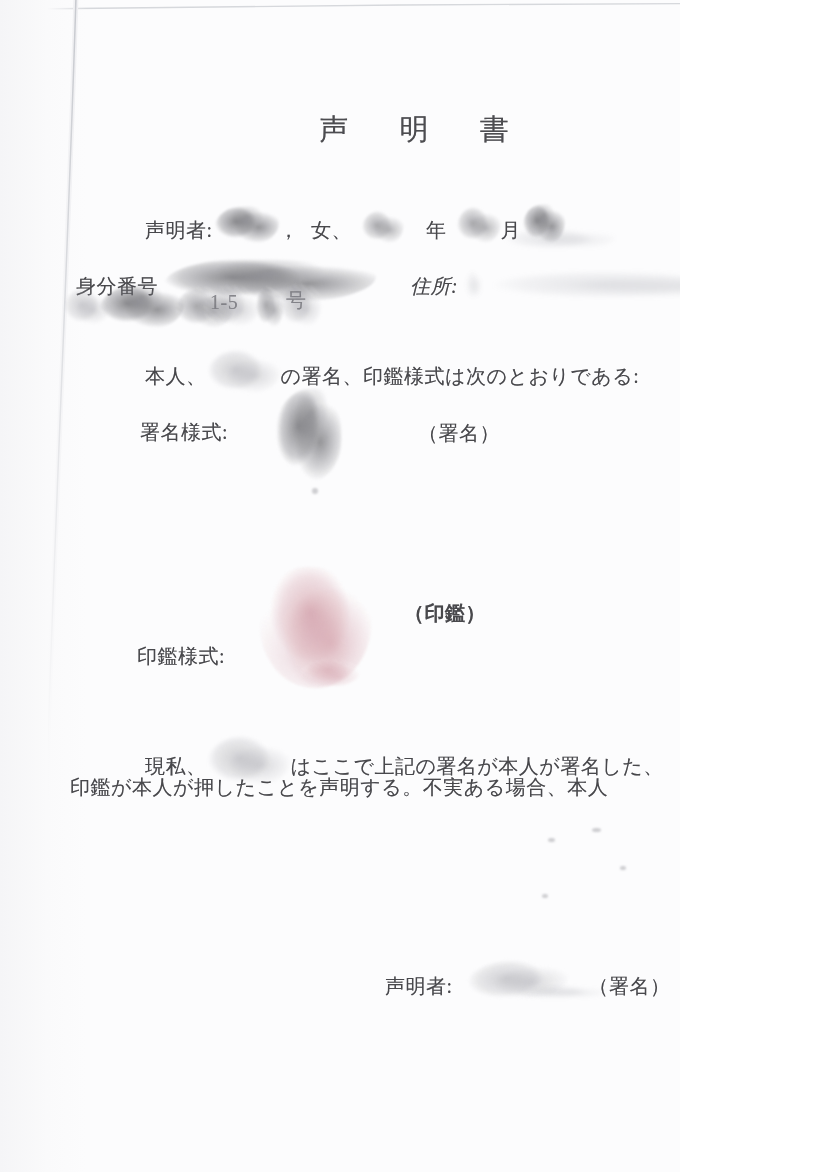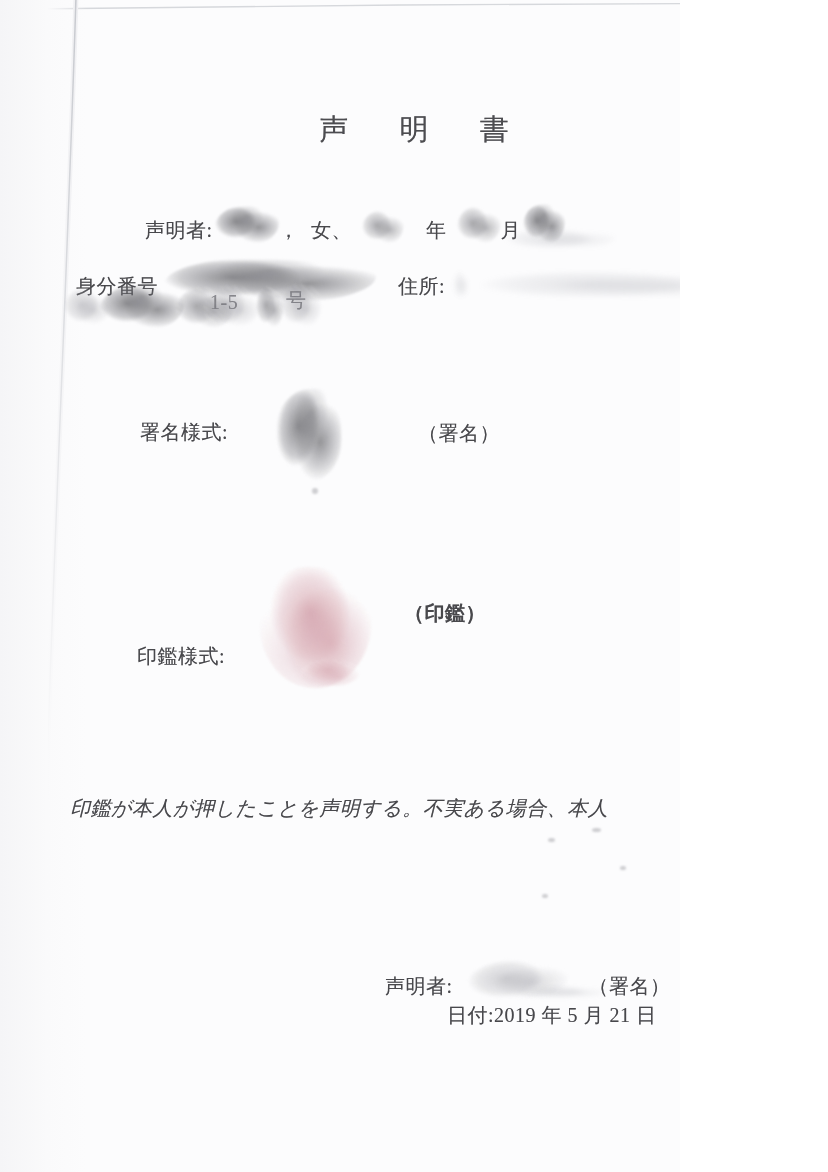--- a/index.html
+++ b/index.html
@@ -112,71 +112,78 @@
     <span class="smudge mid" style="width:42px;height:34px;margin-left:10px;"></span>
     <span class="seg" style="margin-left:22px;">年</span>
     <span class="smudge mid" style="width:44px;height:38px;margin-left:10px;"></span>
     <span class="seg">月</span>
     <span class="smudge dark" style="width:42px;height:40px;margin-left:2px;"></span>
   </div>
 
   <div class="line" style="top:249px;left:76px;">
     <span class="seg">身分番号</span>
     <span class="smudge dark" style="width:212px;height:44px;margin-left:6px;top:10px;border-radius:38% 62% 45% 55%/60% 40% 62% 38%;"></span>
-    <span class="seg" style="margin-left:22px;">住所:</span>
+    <span class="seg" style="margin-left:34px;font-style:italic;">住所:</span>
     <span class="smudge ghost" style="width:16px;height:30px;margin-left:8px;opacity:.8;"></span>
     <span class="smudge ghost" style="width:280px;height:30px;margin-left:10px;"></span>
   </div>
 
   <div class="smudge ghost abs" style="left:505px;top:228px;width:110px;height:22px;"></div>
   <div class="smudge ghost abs" style="left:760px;top:240px;width:50px;height:26px;"></div>
 
   <div class="line" style="top:282px;left:64px;display:block;width:300px;height:48px;">
     <span class="smudge lite abs" style="left:0px;top:6px;width:46px;height:38px;"></span>
     <span class="smudge dark abs" style="left:36px;top:3px;width:84px;height:44px;"></span>
     <span class="smudge mid abs" style="left:112px;top:5px;width:58px;height:42px;"></span>
     <span class="abs ghost-char" style="left:146px;top:8px;">1-5</span>
     <span class="smudge lite abs" style="left:140px;top:4px;width:56px;height:42px;"></span>
     <span class="smudge mid abs" style="left:192px;top:4px;width:28px;height:42px;"></span>
     <span class="abs ghost-char" style="left:222px;top:6px;">号</span>
     <span class="smudge lite abs" style="left:216px;top:2px;width:42px;height:44px;"></span>
   </div>
 
+  <div class="line" style="top:337px;left:145px;">
+    <span class="seg">本人、</span>
+    <span class="smudge lite" style="width:74px;height:46px;top:12px;"></span>
+    <span class="seg">の署名、印鑑様式は次のとおりである:</span>
+  </div>
 
   <div class="line" style="top:420px;left:140px;">
     <span class="seg">署名様式:</span>
   </div>
   <div class="smudge dark abs" style="left:276px;top:388px;width:66px;height:94px;transform:rotate(6deg);border-radius:55% 45% 48% 52%/40% 60% 42% 58%;"></div>
   <div class="speck" style="left:312px;top:488px;width:6px;height:6px;"></div>
   <div class="line" style="top:421px;left:418px;">
     <span class="seg">（署名）</span>
   </div>
 
   <div class="line" style="top:598px;left:137px;margin-top:46px;">
     <span class="seg">印鑑様式:</span>
   </div>
   <div class="smudge pink abs" style="left:260px;top:566px;width:112px;height:122px;transform:rotate(-5deg);border-radius:42% 58% 52% 48%/50% 44% 56% 50%;"></div>
   <div class="smudge pink abs" style="left:300px;top:660px;width:60px;height:26px;opacity:.6;"></div>
   <div class="line" style="top:601px;left:404px;font-weight:bold;">
     <span class="seg">（印鑑）</span>
   </div>
 
-  <div class="line" style="top:796px;left:70px;font-style:italic;">
+  <div class="line" style="top:721px;left:145px;">
+    <span class="seg">現私、</span>
+    <span class="smudge lite" style="width:84px;height:52px;top:14px;"></span>
+    <span class="seg">はここで上記の署名が本人が署名した、</span>
+  </div>
+  <div class="line" style="top:775px;left:70px;">
     <span class="seg">印鑑が本人が押したことを声明する。不実ある場合、本人</span>
   </div>
 
   <div class="speck" style="left:548px;top:838px;width:7px;height:4px;"></div>
   <div class="speck" style="left:592px;top:828px;width:9px;height:4px;"></div>
   <div class="speck" style="left:704px;top:838px;width:9px;height:5px;"></div>
   <div class="speck" style="left:620px;top:866px;width:6px;height:4px;"></div>
   <div class="speck" style="left:542px;top:894px;width:6px;height:4px;"></div>
 
   <div class="line" style="top:951px;left:385px;">
     <span class="seg">声明者:</span>
     <span class="smudge lite" style="width:102px;height:42px;margin-left:14px;top:8px;transform:rotate(-4deg);"></span>
     <span class="seg" style="margin-left:20px;">（署名）</span>
   </div>
   <div class="smudge ghost abs" style="left:515px;top:985px;width:90px;height:14px;"></div>
-  <div class="line" style="top:1003px;left:447px;">
-    <span class="seg">日付:2019 年 5 月 21 日</span>
-  </div>
 
 </div>
 
 </body></html>

